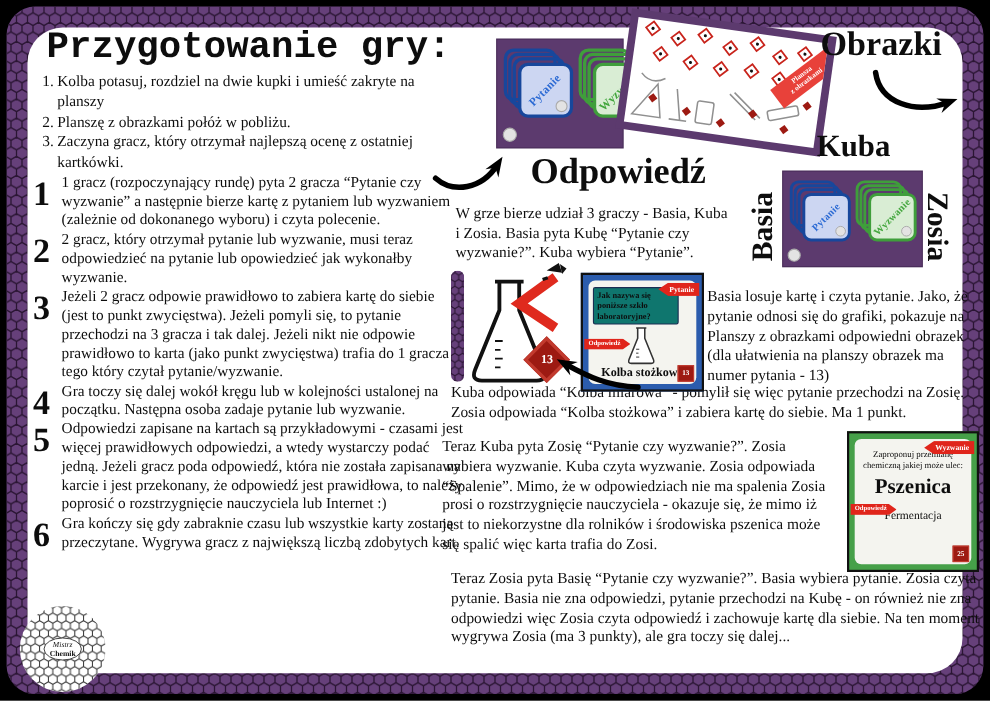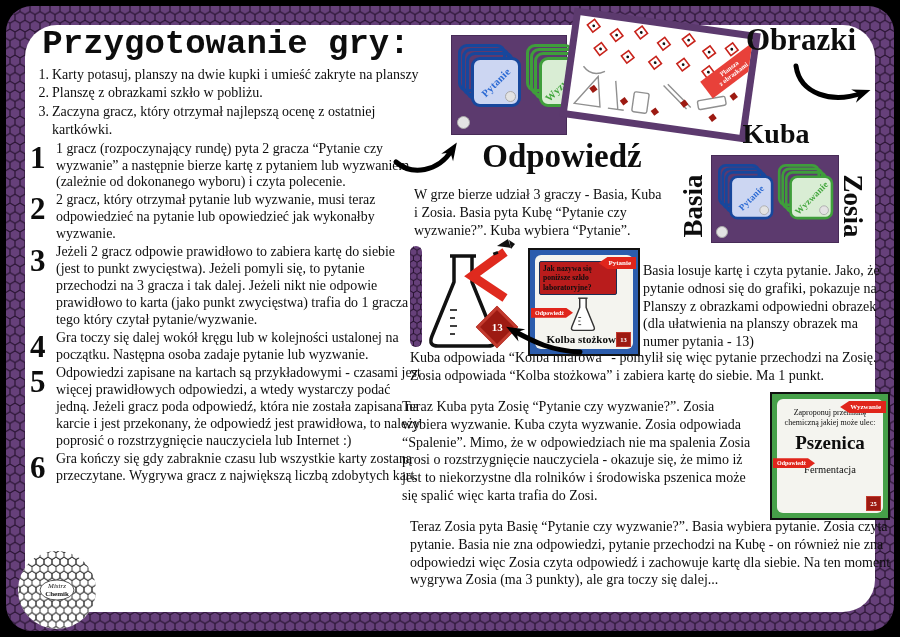--- a/index.html
+++ b/index.html
@@ -63,21 +63,21 @@
   .gamecard{position:absolute;box-sizing:border-box;border:2px solid #111;z-index:4;}
   .qcard{left:528px;top:248px;width:112px;height:108px;background:#2b5cad;padding:5px;}
   .ccard{left:770px;top:392px;width:120px;height:128px;background:#46a049;padding:5px;}
   .card-inner{width:100%;height:100%;background:#f4f4ef;border-radius:6px;position:relative;overflow:visible;
               display:flex;flex-direction:column;align-items:center;box-sizing:border-box;}
   .ribbon-top{position:absolute;top:2px;right:-3px;background:#e0251b;color:#fff;font-size:7px;font-weight:bold;
               padding:2px 5px 2px 10px;clip-path:polygon(0 50%,9px 0,100% 0,100% 100%,9px 100%);z-index:3;}
   .ribbon-ans{position:absolute;left:-4px;background:#e0251b;color:#fff;font-size:6px;font-weight:bold;
               padding:2px 9px 2px 4px;clip-path:polygon(0 0,calc(100% - 7px) 0,100% 50%,calc(100% - 7px) 100%,0 100%);z-index:3;}
   .q-question{font-size:7.6px;line-height:1.25;text-align:left;margin:6px 4px 0 4px;font-weight:bold;
-              border:1.5px solid #1b2d52;background:#b91c1c;padding:2px 3px;border-radius:2px;align-self:flex-start;max-width:70px;}
+              border:1.5px solid #1b2d52;background:#0f766e;padding:2px 3px;border-radius:2px;align-self:flex-start;max-width:70px;}
   .q-answer{font-size:11px;font-weight:bold;margin-top:auto;margin-bottom:4px;}
   .corner-badge{position:absolute;right:2px;bottom:2px;width:13px;height:13px;background:#9d1a12;border:1.5px solid #c23a2e;
               color:#fff;font-size:6.5px;font-weight:bold;display:flex;align-items:center;justify-content:center;}
   .c-prompt{font-size:8px;line-height:1.3;text-align:center;margin:9px 6px 0 6px;}
   .c-subject{font-size:19px;font-weight:bold;margin-top:3px;}
   .c-answer{font-size:10.5px;margin-top:10px;}
   
   .divider{position:absolute;left:410px;top:246px;width:12px;height:101px;z-index:3;border-radius:6px;overflow:hidden;}
   .flask-big{position:absolute;left:424px;top:252px;width:84px;height:98px;z-index:3;}
   .flask-badge{position:absolute;left:482px;top:312px;width:24px;height:24px;background:#9d1a12;border:3px solid #c23a2e;
@@ -103,25 +103,25 @@
   <rect x="6" y="6" width="888" height="625" rx="26" fill="#66407a"></rect>
   <rect x="6" y="6" width="888" height="625" rx="26" fill="url(#hexp)"></rect>
 </svg>
 
 <div class="paper"></div>
 
 <div class="left-col">
   <div class="big-title">Przygotowanie gry:</div>
   <div class="prep-item">
     <span class="prep-num">1.</span>
-    <span class="prep-text">Karty potasuj, planszy na dwie kupki i umieść zakryte na planszy</span>
+    <span class="prep-text">Kolba potasuj, rozdziel na dwie kupki i umieść zakryte na planszy</span>
   </div>
   <div class="prep-item">
     <span class="prep-num">2.</span>
-    <span class="prep-text">Planszę z obrazkami szkło w pobliżu.</span>
+    <span class="prep-text">Planszę z obrazkami połóż w pobliżu.</span>
   </div>
   <div class="prep-item">
     <span class="prep-num">3.</span>
     <span class="prep-text">Zaczyna gracz, który otrzymał najlepszą ocenę z ostatniej kartkówki.</span>
   </div>
 
   <div class="rule">
     <span class="rule-num">1</span>
     <span class="rule-text">1 gracz (rozpoczynający rundę) pyta 2 gracza “Pytanie czy wyzwanie” a następnie bierze kartę z pytaniem lub wyzwaniem (zależnie od dokonanego wyboru) i czyta polecenie.</span>
   </div>

